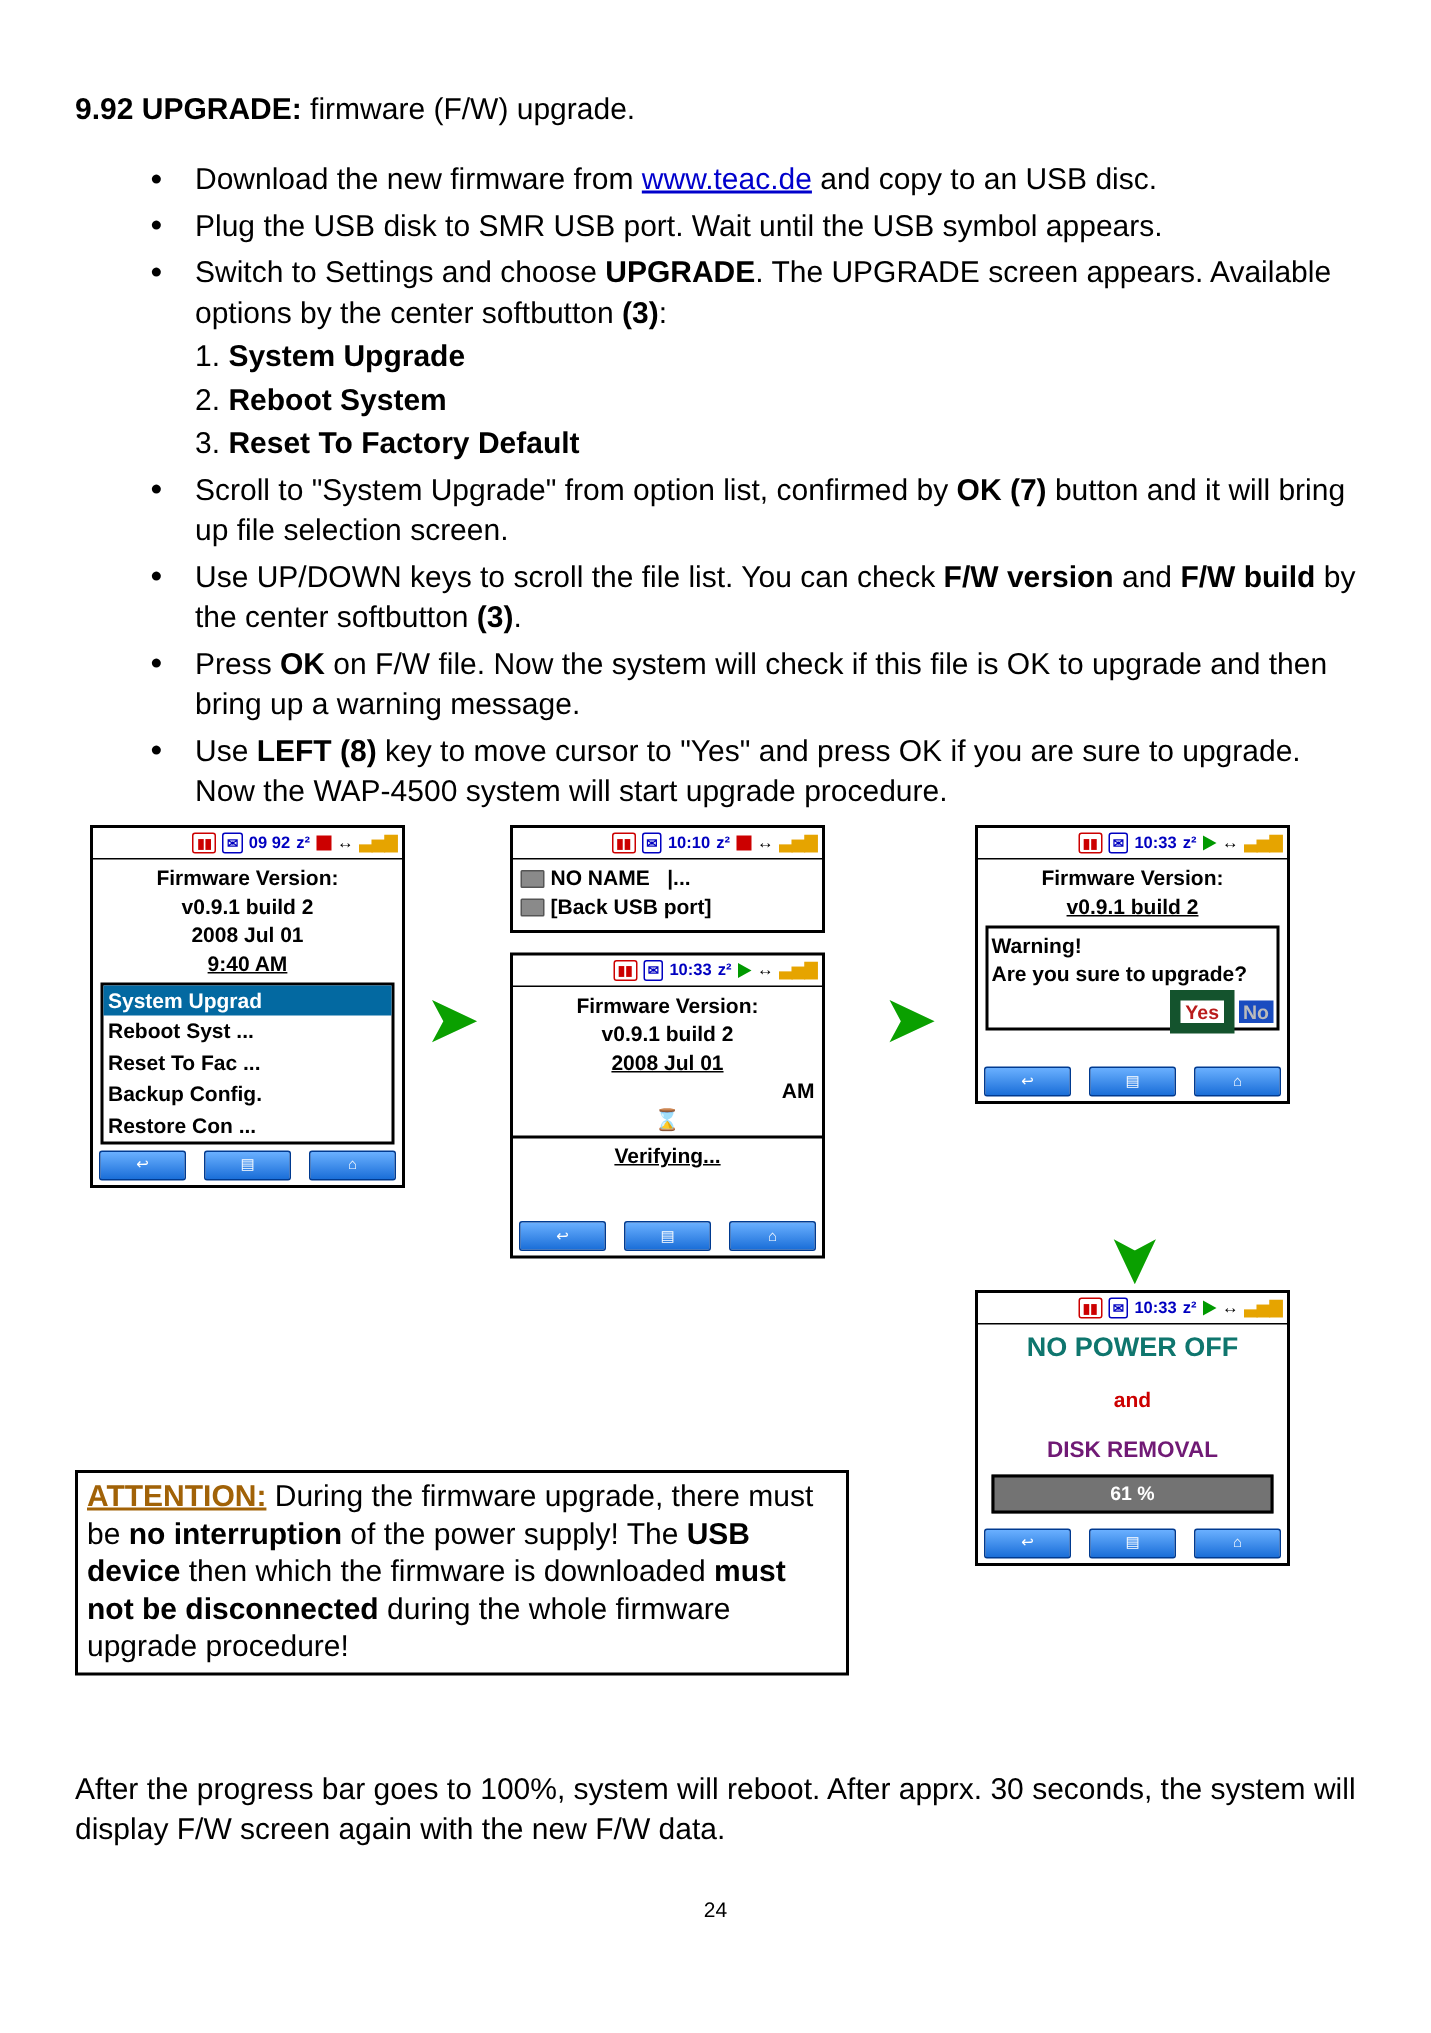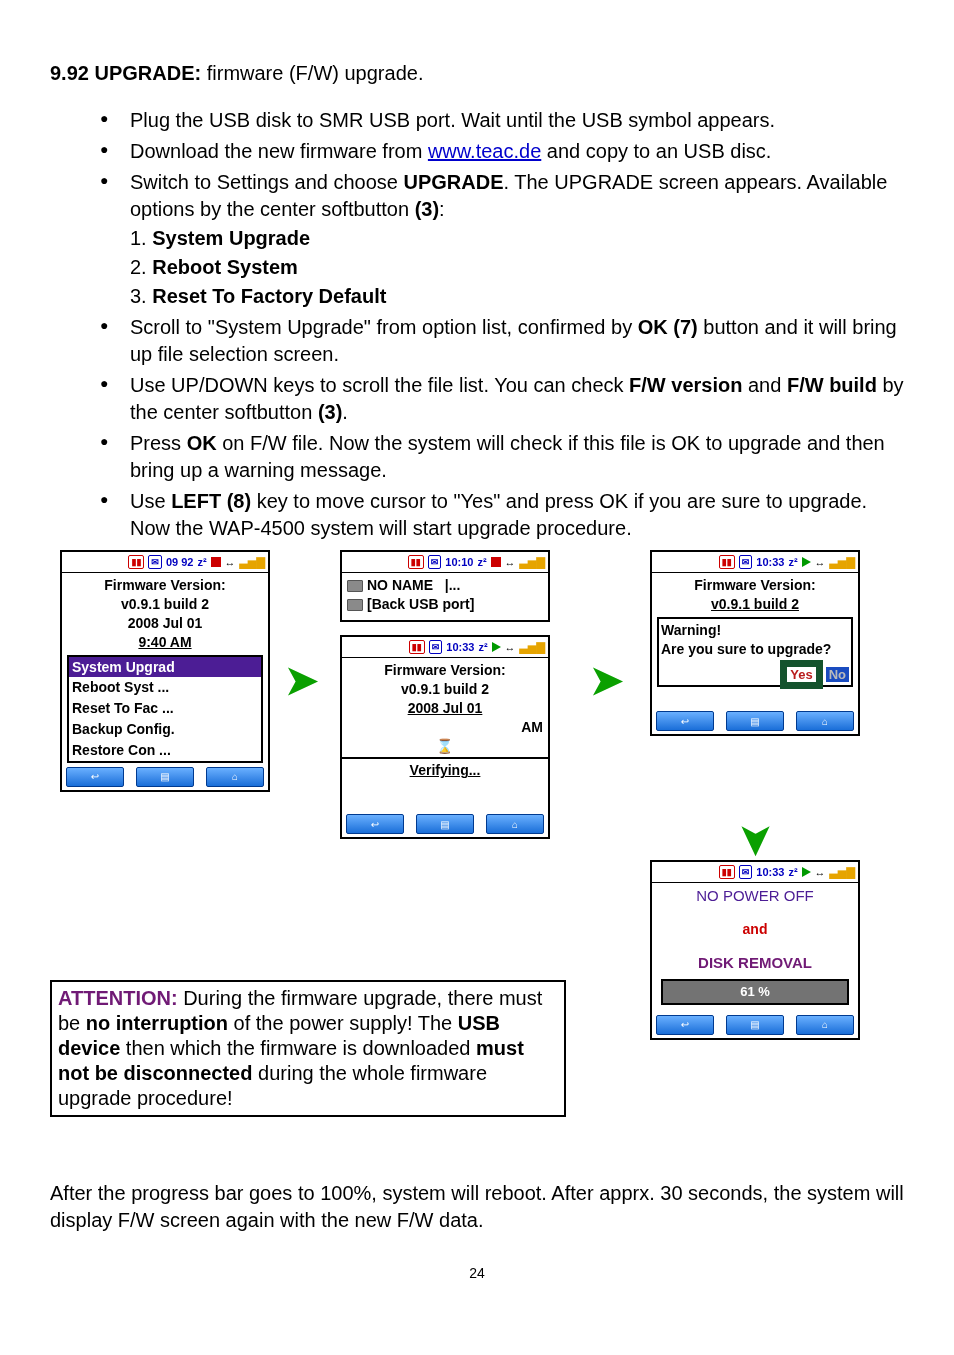--- a/index.html
+++ b/index.html
@@ -47,63 +47,63 @@
   .statusbar .env { border:1px solid #0000c0; padding:0 2px; font-size:9px; border-radius:2px;}
   .statusbar .sq-red { width:10px; height:10px; background:#c00; }
   .statusbar .sq-grn { width:0;height:0;border-top:5px solid transparent;border-bottom:5px solid transparent;border-left:9px solid #090;}
   .statusbar .arrows { color:#000; }
   .statusbar .sig { color:#e6a400; }
   .body-area { padding: 3px 5px 2px 5px; font-weight: bold; font-size: 14px; }
   .softbar { display:flex; justify-content:space-between; padding:2px 4px 3px 4px; }
   .softbtn { width:56px; height:18px; background:linear-gradient(#6ab0ff,#1a6ed8); border:1px solid #003a90; border-radius:2px; display:flex;align-items:center;justify-content:center;color:#fff;font-size:10px;}
   .listbox { border:2px solid #000; margin-top:3px; }
   .listitem { padding:1px 3px; font-weight:bold; border-bottom:0; font-size:14px;}
-  .listitem.sel { background:#4c1d95; color:#fff; }
+  .listitem.sel { background:#0369a1; color:#fff; }
   .divider{border-top:2px solid #000; margin:2px -5px;}
   .u{ text-decoration:underline; }
 
   .flow-arrow {
     position:absolute; font-size:40px; color:#0aa000; font-weight:bold; line-height:1;
   }
   .flow-arrow.down { transform: rotate(90deg); }
 
   .attention-box {
     position: absolute;
     border: 2px solid #000;
     padding: 4px 6px;
     font-size: 20px;
     line-height: 1.25;
     width: 500px;
   }
-  .attention-box .att-label { color:#701a75; font-weight:bold; }
+  .attention-box .att-label { color:#a16207; font-weight:bold; text-decoration:underline; }
 
   .btn-yes { border:7px solid #14532d; padding:0 3px; color:#b91c1c; font-weight:bold; font-size:13px;}
   .btn-no  { background:#1a4cc0; color:#bbb; padding:0 3px; font-weight:bold; font-size:13px; margin-left:3px;}
   .folder-icon{ display:inline-block;width:14px;height:10px;background:#8a8a8a;border:1px solid #555;border-radius:1px;margin-right:4px;vertical-align:middle;}
   .center{text-align:center;}
   .hourglass{color:#0aa03a;}
   .progress-outer{border:2px solid #000;margin:6px 4px;background:#737373;color:#fff;text-align:center;padding:2px 0;font-weight:bold;font-size:13px;}
-  .no-power{color:#4c1d95;font-weight:normal;text-align:center;font-size:15px;}
+  .no-power{color:#0f766e;font-weight:bold;text-align:center;font-size:18px;}
   .disk-rem{color:#701a75;font-weight:bold;text-align:center;font-size:15px;}
 
   .page-num { text-align:center; font-size:14px; margin-top:30px; }
 </style>
 </head>
 <body>
 
 <p>
   <span class="b">9.92</span>
   <span class="b">UPGRADE:</span><span class="normal"> firmware (F/W) upgrade.</span>
 </p>
 
 <ul class="outer">
+  <li>
+    <span>Download the new firmware from </span><a class="link" href="#">www.teac.de</a><span> and copy to an USB disc.</span>
+  </li>
   <li>Plug the USB disk to SMR USB port. Wait until the USB symbol appears.</li>
-  <li>
-    <span>Download the new firmware from </span><a class="link" href="#">www.teac.de</a><span> and copy to an USB disc.</span>
-  </li>
   <li>
     <span>Switch to Settings and choose </span><span class="b">UPGRADE</span><span>. The UPGRADE screen appears. Available options by the center softbutton </span><span class="b">(3)</span><span>:</span>
     <ol class="inner">
       <li><span>1. </span><span class="b">System Upgrade</span></li>
       <li><span>2. </span><span class="b">Reboot System</span></li>
       <li><span>3. </span><span class="b">Reset To Factory Default</span></li>
     </ol>
   </li>
   <li>
     <span>Scroll to "System Upgrade" from option list, confirmed by </span><span class="b">OK (7)</span><span> button and it will bring up file selection screen.</span>

